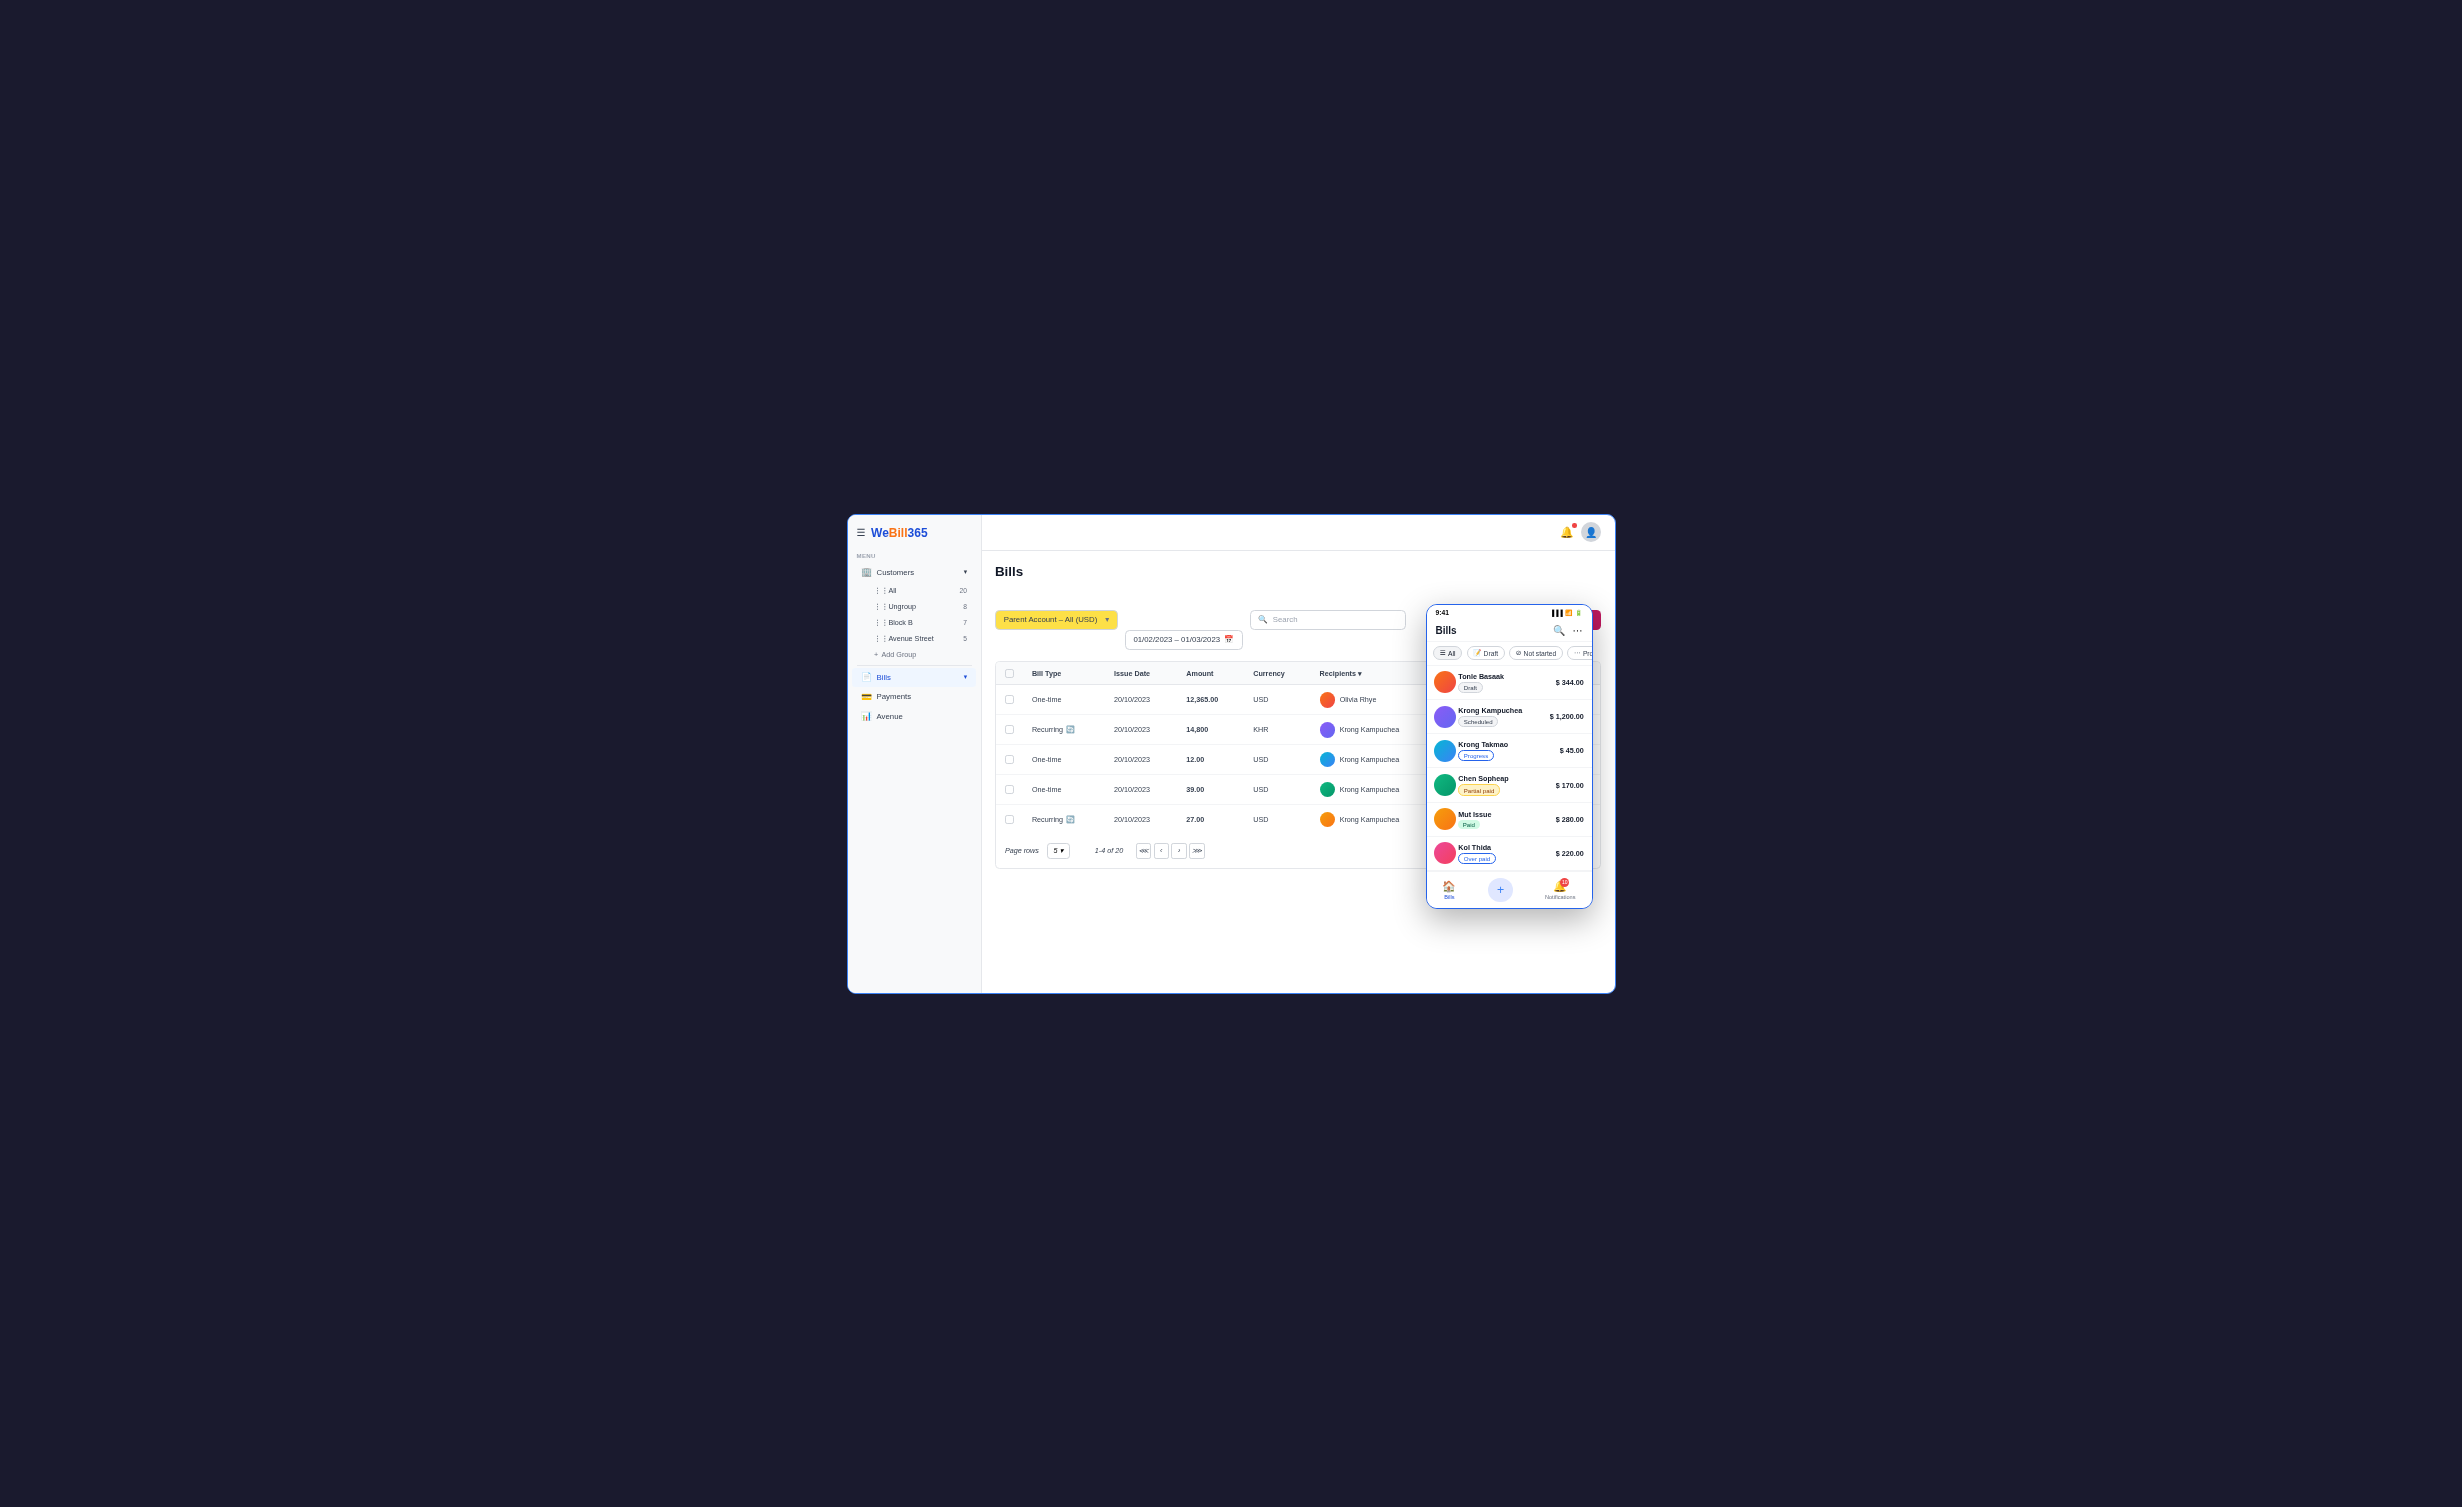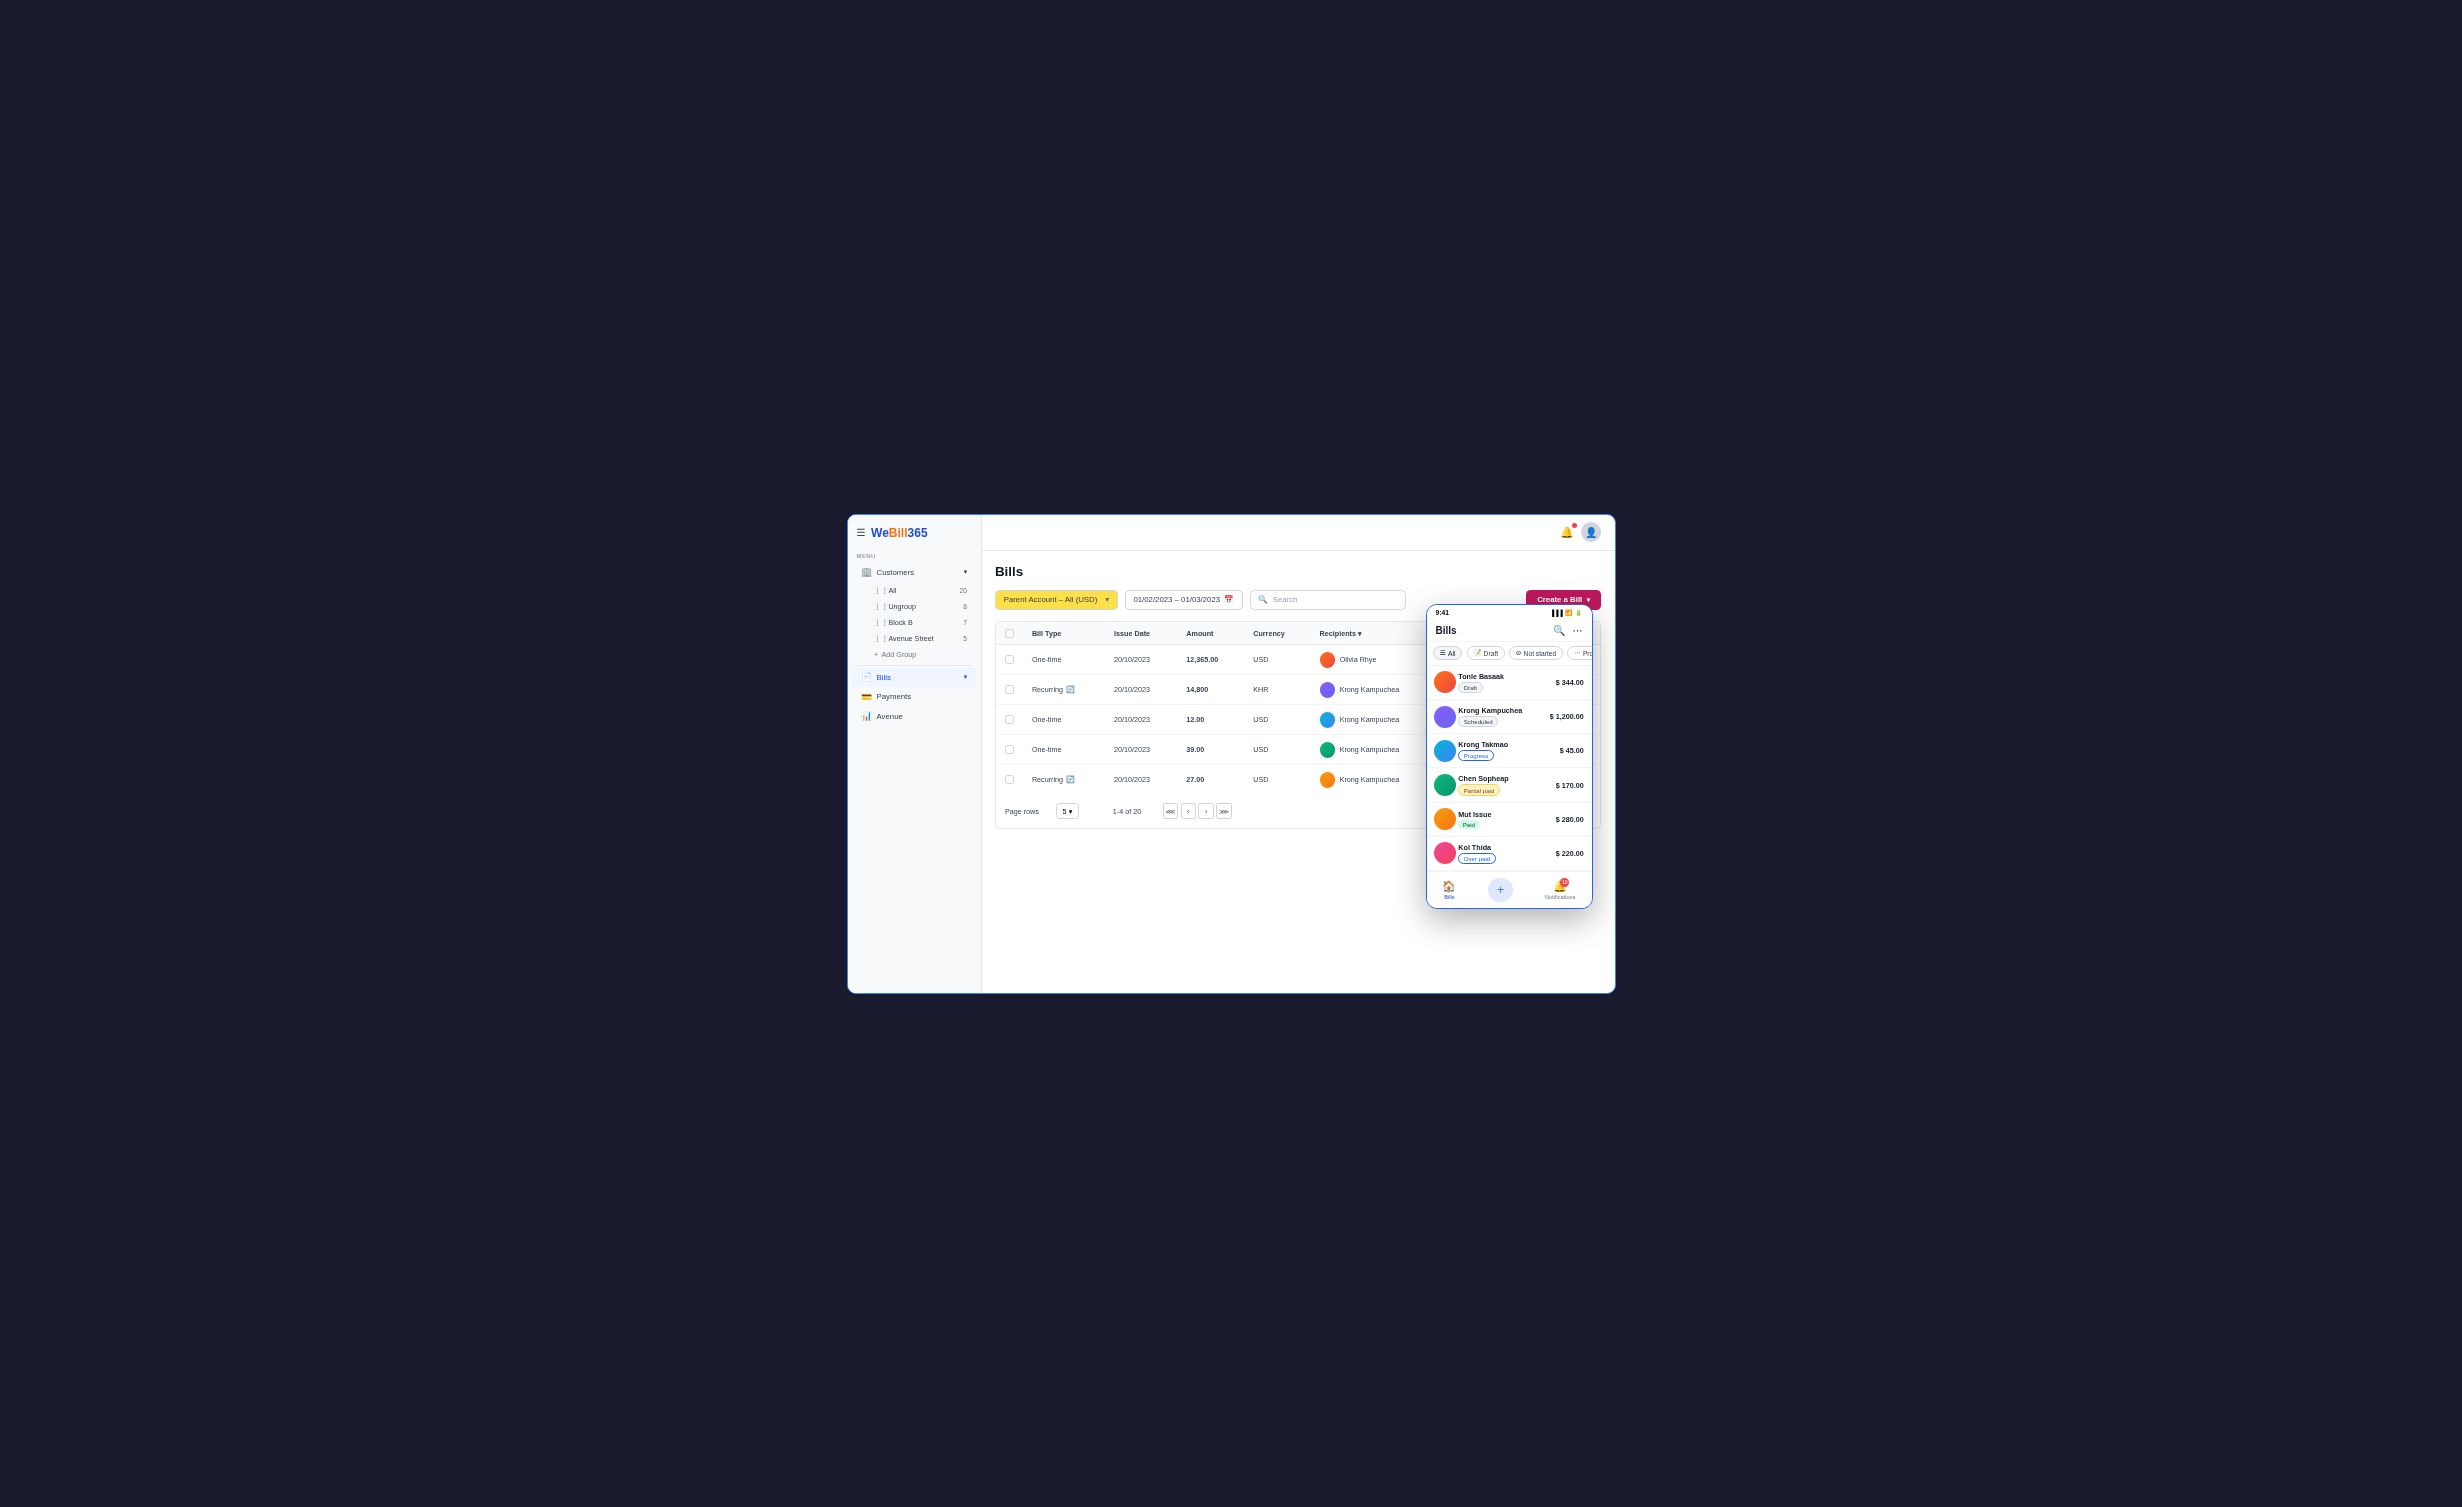--- a/index.html
+++ b/index.html
@@ -31,21 +31,21 @@
     .bell-badge { position: absolute; top: -2.2px; right: -2.2px; width: 4.5px; height: 4.5px; background: #ef4444; border-radius: 50%; }
     .avatar { width: 20px; height: 20px; border-radius: 50%; background: #d1d5db; overflow: hidden; cursor: pointer; display: flex; align-items: center; justify-content: center; font-size: 7.8px; }
 
     .page-content { flex: 1; padding: 13.4px; overflow-y: auto; }
     .page-title { font-size: 13.4px; font-weight: 700; color: #111827; margin-bottom: 11px; }
 
     
     .toolbar { display: flex; align-items: center; gap: 6.7px; margin-bottom: 11px; }
     .account-select { display: flex; align-items: center; gap: 4.5px; padding: 4.5px 7.8px; border: 0.6px solid #d1d5db; border-radius: 4.5px; font-size: 7.8px; color: #374151; cursor: pointer; background: #fde047; min-width: 123px; }
     .account-select .chevron { margin-left: auto; color: #6b7280; }
-    .date-range { display: flex; align-items: center; gap: 4.5px; padding: 4.5px 7.8px; border: 0.6px solid #d1d5db; border-radius: 4.5px; font-size: 7.8px; color: #374151; cursor: pointer; background: white; }
+    .date-range { display: flex; align-items: center; gap: 4.5px; padding: 4.5px 7.8px; border: 0.6px solid #d1d5db; border-radius: 4.5px; font-size: 7.8px; color: #374151; cursor: pointer; background: white; margin-top: 40px; }
     .search-box { display: flex; align-items: center; gap: 4.5px; padding: 4.5px 7.8px; border: 0.6px solid #d1d5db; border-radius: 4.5px; font-size: 7.8px; color: #9ca3af; cursor: pointer; background: white; flex: 1; max-width: 156px; }
     .create-btn { margin-left: auto; display: flex; align-items: center; gap: 4.5px; padding: 5.6px 11px; background: #be185d; color: white; border: none; border-radius: 4.5px; font-size: 7.8px; font-weight: 600; cursor: pointer; }
     .create-btn .chevron { font-size: 6.7px; }
 
     
     .table-wrapper { background: white; border-radius: 4.5px; border: 0.6px solid #e5e7eb; overflow: hidden; }
     table { width: 100%; border-collapse: collapse; }
     thead tr { background: #f9fafb; }
     th { padding: 6.7px 9px; text-align: left; font-size: 7.2px; font-weight: 600; color: #374151; border-bottom: 0.6px solid #e5e7eb; }
     td { padding: 6.7px 9px; font-size: 7.2px; color: #374151; border-bottom: 0.6px solid #f3f4f6; }
@@ -58,21 +58,21 @@
     .recipient { display: flex; align-items: center; gap: 4.5px; }
     .recipient-avatar { width: 15.6px; height: 15.6px; border-radius: 50%; background: #d1d5db; overflow: hidden; display: flex; align-items: center; justify-content: center; font-size: 6.1px; color: white; font-weight: 600; }
     .status-badge { display: inline-flex; align-items: center; padding: 1.7px 5.6px; border-radius: 11px; font-size: 6.7px; font-weight: 500; }
     .status-scheduled { background: #f3f4f6; color: #374151; border: 0.6px solid #d1d5db; }
     .status-paid { background: #d1fae5; color: #065f46; }
     .status-draft { background: #f3f4f6; color: #374151; border: 0.6px solid #d1d5db; }
     .status-progress { background: white; color: #2563eb; border: 0.6px solid #2563eb; }
     .status-partial { background: #fef3c7; color: #92400e; border: 0.6px solid #fcd34d; }
 
     
-    .pagination { display: flex; align-items: center; gap: 17px; padding: 9px; }
+    .pagination { display: flex; align-items: center; gap: 8px; padding: 9px; font-style: italic; }
     .page-rows-label { font-size: 7.2px; color: #374151; }
     .page-rows-select { display: flex; align-items: center; gap: 2.2px; padding: 2.2px 5.6px; border: 0.6px solid #d1d5db; border-radius: 3.3px; font-size: 7.2px; cursor: pointer; background: white; }
     .page-info { margin-left: 17px; font-size: 7.2px; color: #374151; }
     .page-nav { display: flex; gap: 2.2px; margin-left: 4.5px; }
     .page-btn { width: 15.6px; height: 15.6px; display: flex; align-items: center; justify-content: center; border: 0.6px solid #d1d5db; border-radius: 2.2px; cursor: pointer; font-size: 7.2px; color: #374151; background: white; }
 
     
     .mobile-overlay { position: absolute; right: 22px; top: 89px; width: 167px; background: white; border-radius: 11px; border: 1.7px solid #2563eb; box-shadow: 0 11px 33px rgba(0,0,0,0.3); overflow: hidden; z-index: 100; }
     .mobile-status-bar { background: white; padding: 4.5px 9px; display: flex; justify-content: space-between; align-items: center; font-size: 6.7px; font-weight: 600; }
     .mobile-signals { display: flex; align-items: center; gap: 2.2px; font-size: 6.1px; }

